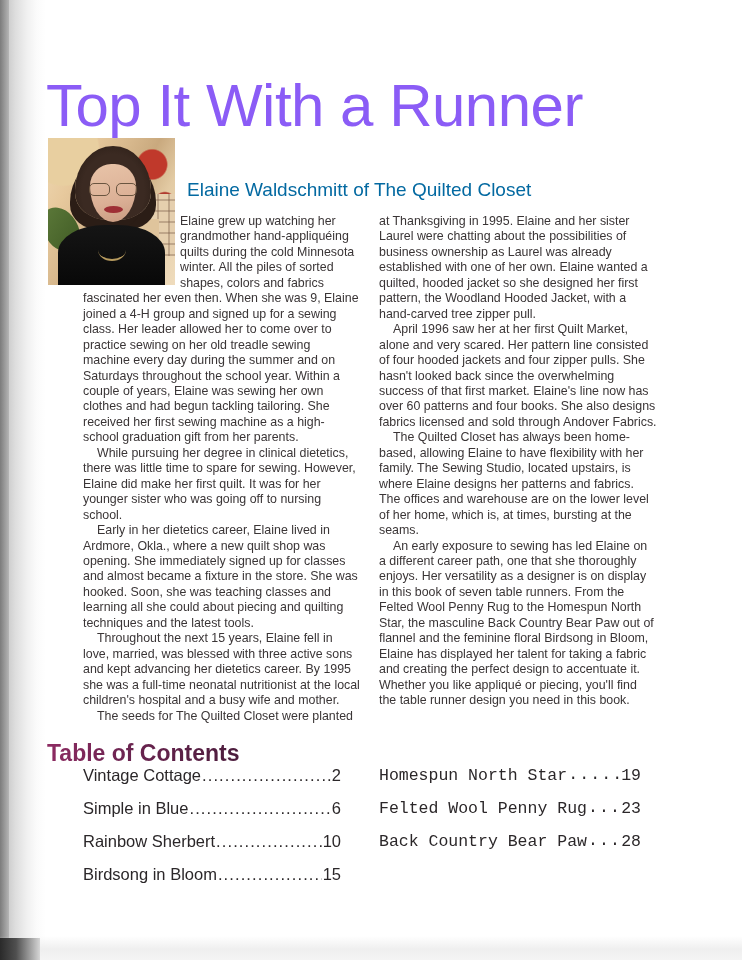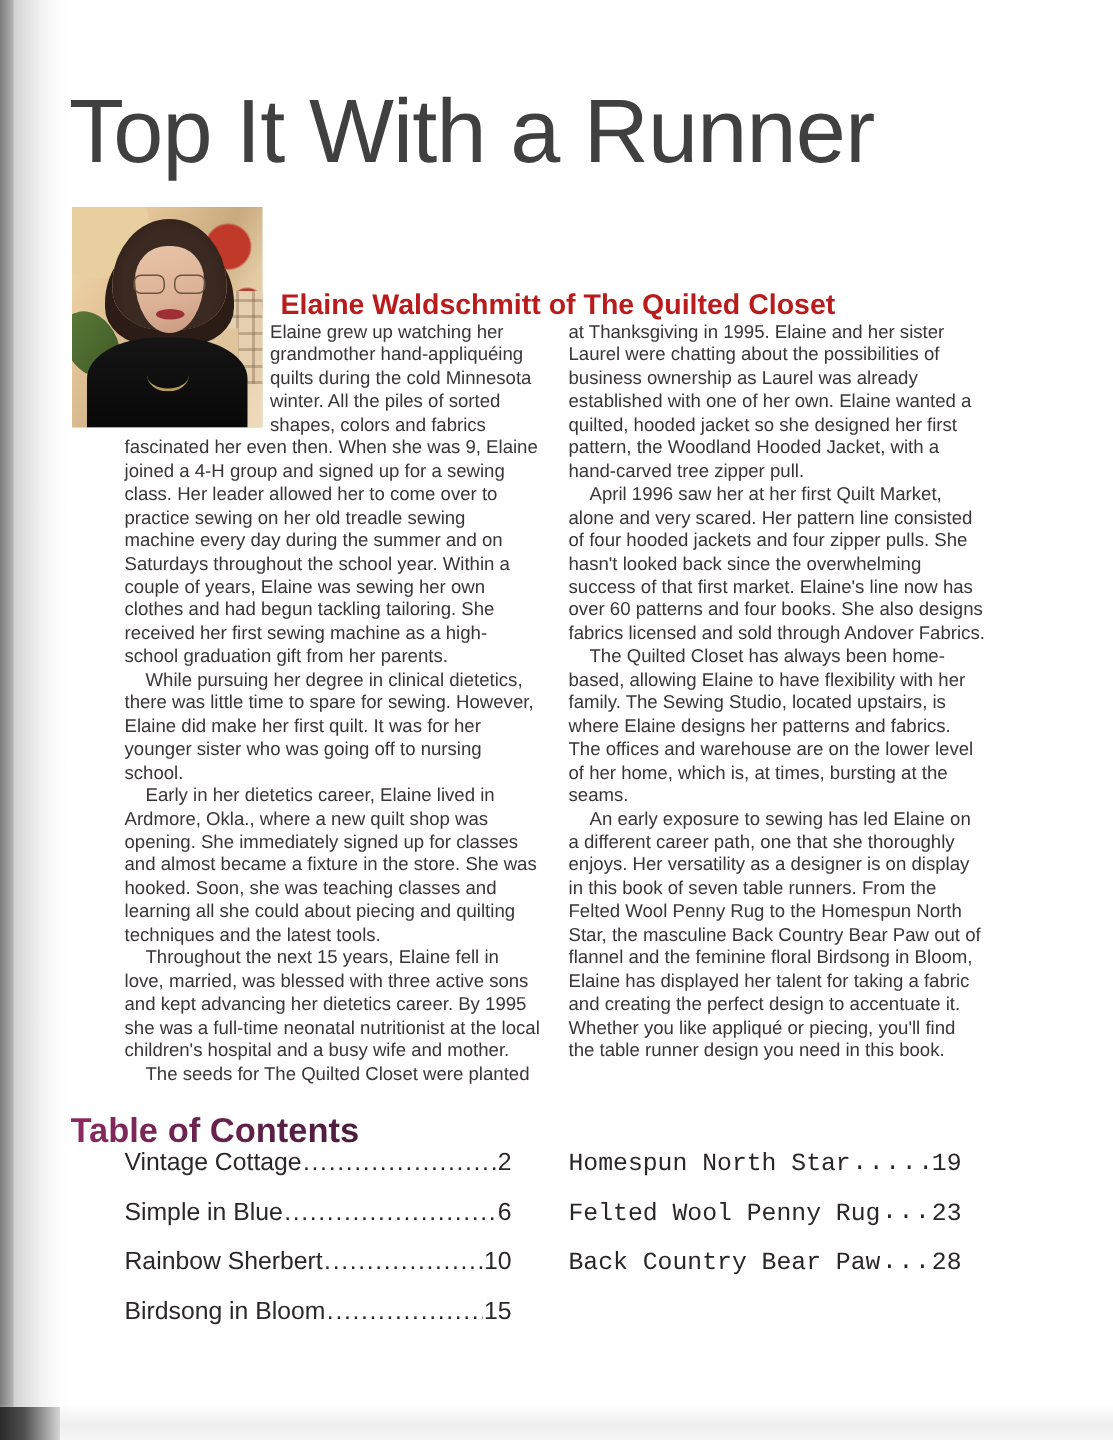--- a/index.html
+++ b/index.html
@@ -43,27 +43,27 @@
   #page-bottom-corner {
     position: absolute;
     left: 0; bottom: 0; width: 40px; height: 22px;
     background: linear-gradient(to right, #2a2a2a 0%, #4f4f4f 40%, #d6d6d6 100%);
     pointer-events: none;
   }
 
   
   #main-title {
     position: absolute;
-    left: 46px; top: 20px;
+    left: 46px; top: 38px;
     width: 660px;
     font-size: 60px;
     line-height: 1.02;
     font-weight: 400;
     letter-spacing: -0.5px;
-    color: #404040;
+    color: #8b5cf6;
     white-space: nowrap;
     margin-top: 37px;
   }
 
   
   #designer-photo {
     position: absolute;
     left: 48px; top: 138px;
     width: 127px; height: 147px;
     overflow: hidden;
@@ -158,25 +158,25 @@
   #section-heading {
     position: absolute;
     left: 187px; top: 128px;
     font-size: 33px;
     line-height: 1;
     color: #8b8b8b;
     font-weight: 400;
   }
   #section-subheading {
     position: absolute;
-    left: 187px; top: 175px;
+    left: 187px; top: 161px;
     font-size: 19px;
     line-height: 1;
-    color: #b91c1c;
-    font-weight: 700;
+    color: #0369a1;
+    font-weight: 400;
   }
 
   
   .body-col {
     position: absolute;
     font-size: 12.4px;
     line-height: 15.45px;
     color: #3a3536;
     text-align: left;
   }

